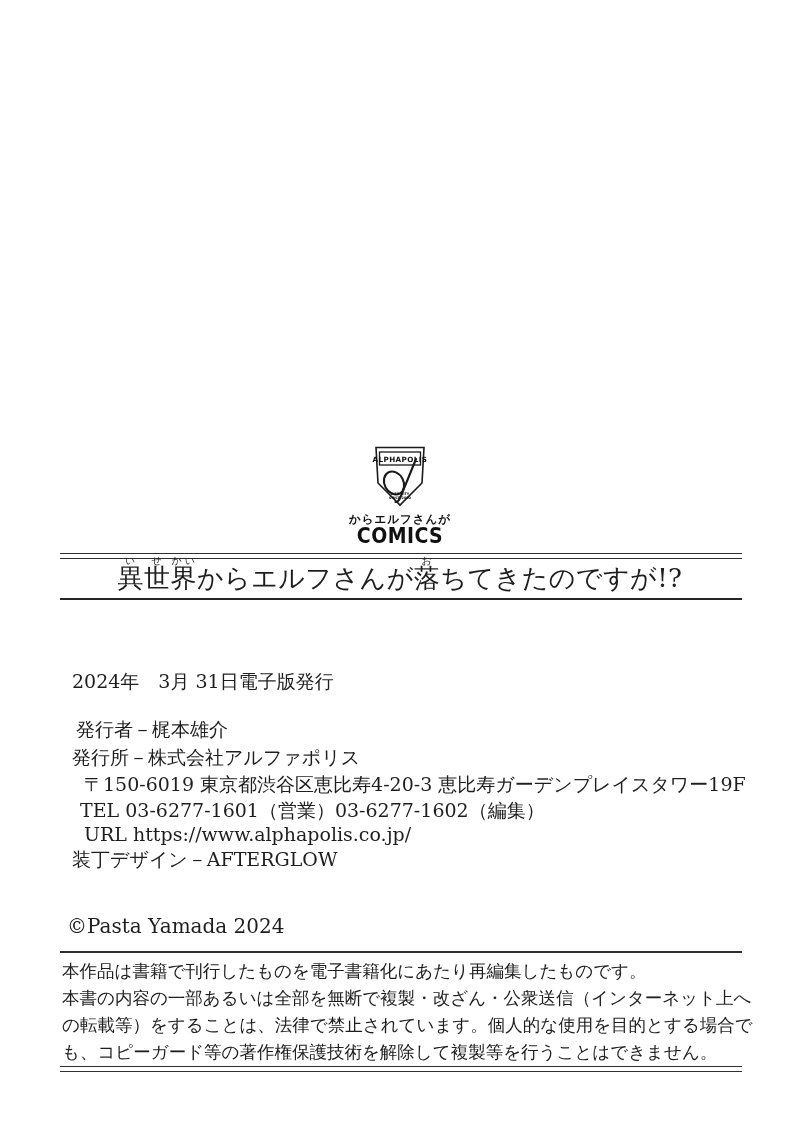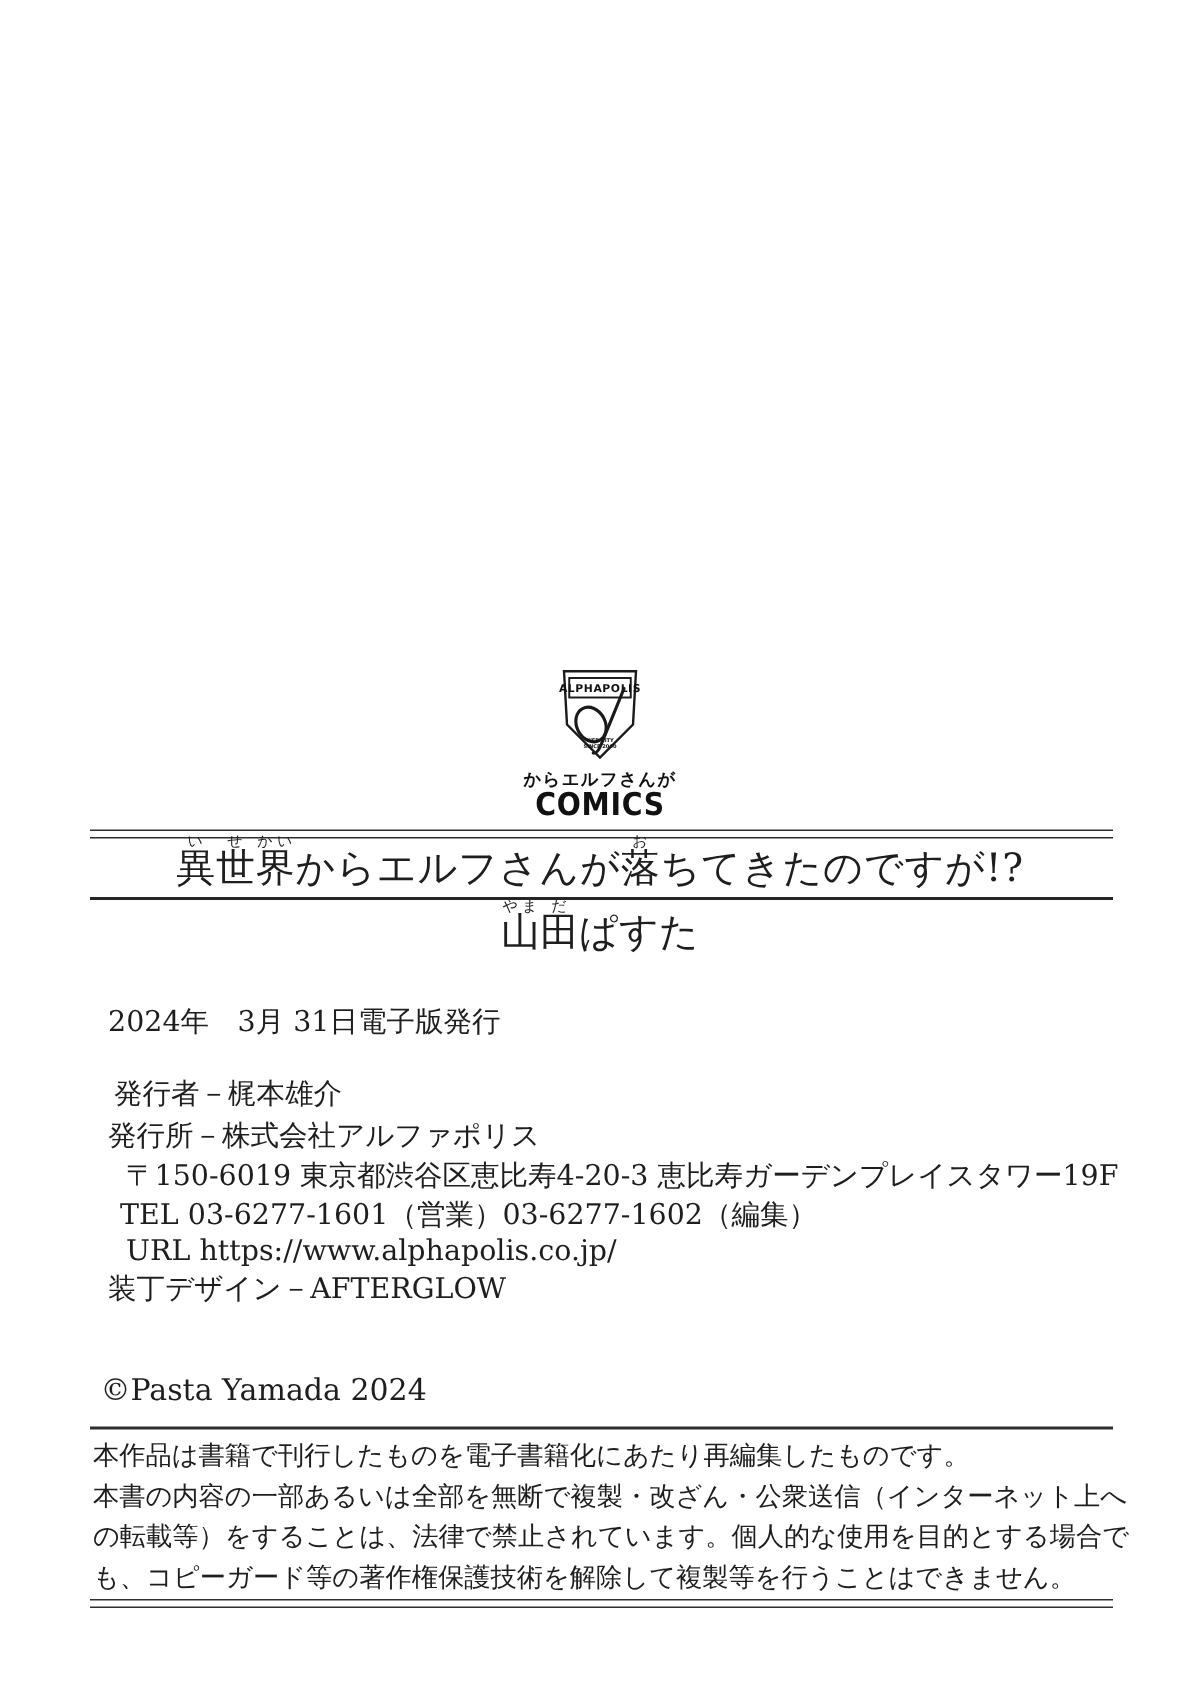--- a/index.html
+++ b/index.html
@@ -83,21 +83,20 @@
     </svg>
     <div class="brand-jp">からエルフさんが</div>
     <div class="brand-en">COMICS</div>
   </div>
 
   <div class="rule-double top"></div>
   <div class="rule-heavy"></div>
 
   <div class="title-line"><ruby><span>異</span><rt>い</rt></ruby><ruby><span>世</span><rt>せ</rt></ruby><ruby><span>界</span><rt>かい</rt></ruby><span>からエルフさんが</span><ruby><span>落</span><rt>お</rt></ruby><span>ちてきたのですが!?</span></div>
 
-  <div class="author-line"><ruby><span>山</span><rt>やま</rt></ruby><ruby><span>田</span><rt>だ</rt></ruby><span>ぱすた</span></div>
 
   <div class="info-line l-date">2024年　3月 31日電子版発行</div>
   <div class="info-line l-person">発行者－梶本雄介</div>
   <div class="info-line l-company">発行所－株式会社アルファポリス</div>
   <div class="info-line l-address">〒150-6019 東京都渋谷区恵比寿4-20-3 恵比寿ガーデンプレイスタワー19F</div>
   <div class="info-line l-tel">TEL 03-6277-1601（営業）03-6277-1602（編集）</div>
   <div class="info-line l-url">URL https://www.alphapolis.co.jp/</div>
   <div class="info-line l-design">装丁デザイン－AFTERGLOW</div>
   <div class="info-line l-copyright">©Pasta Yamada 2024</div>
 

